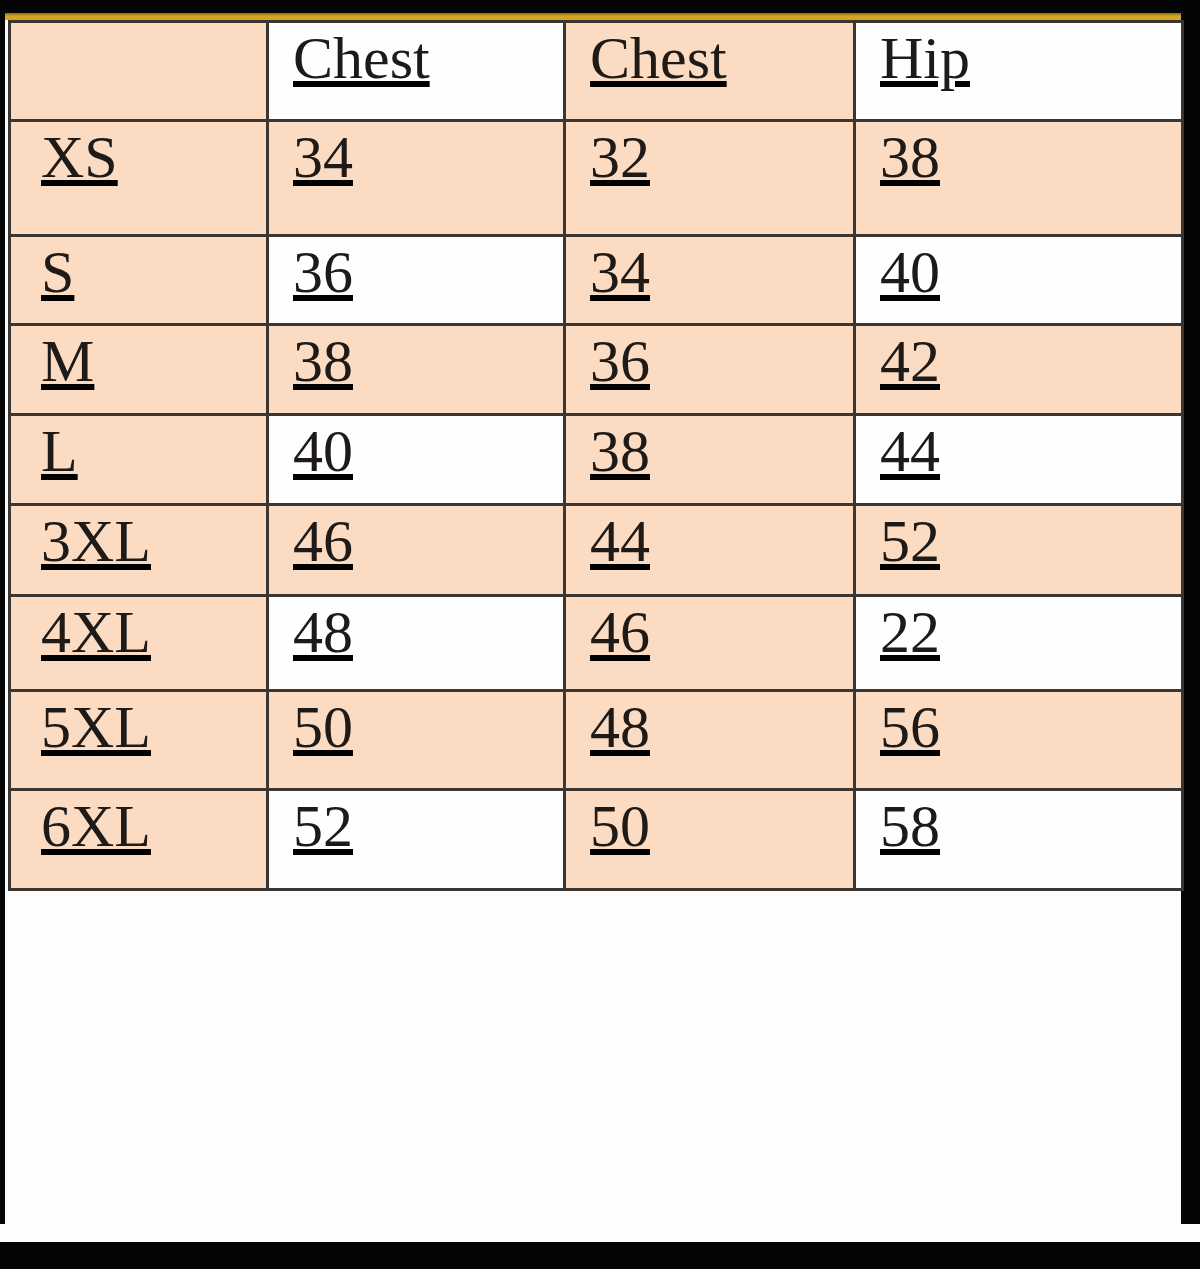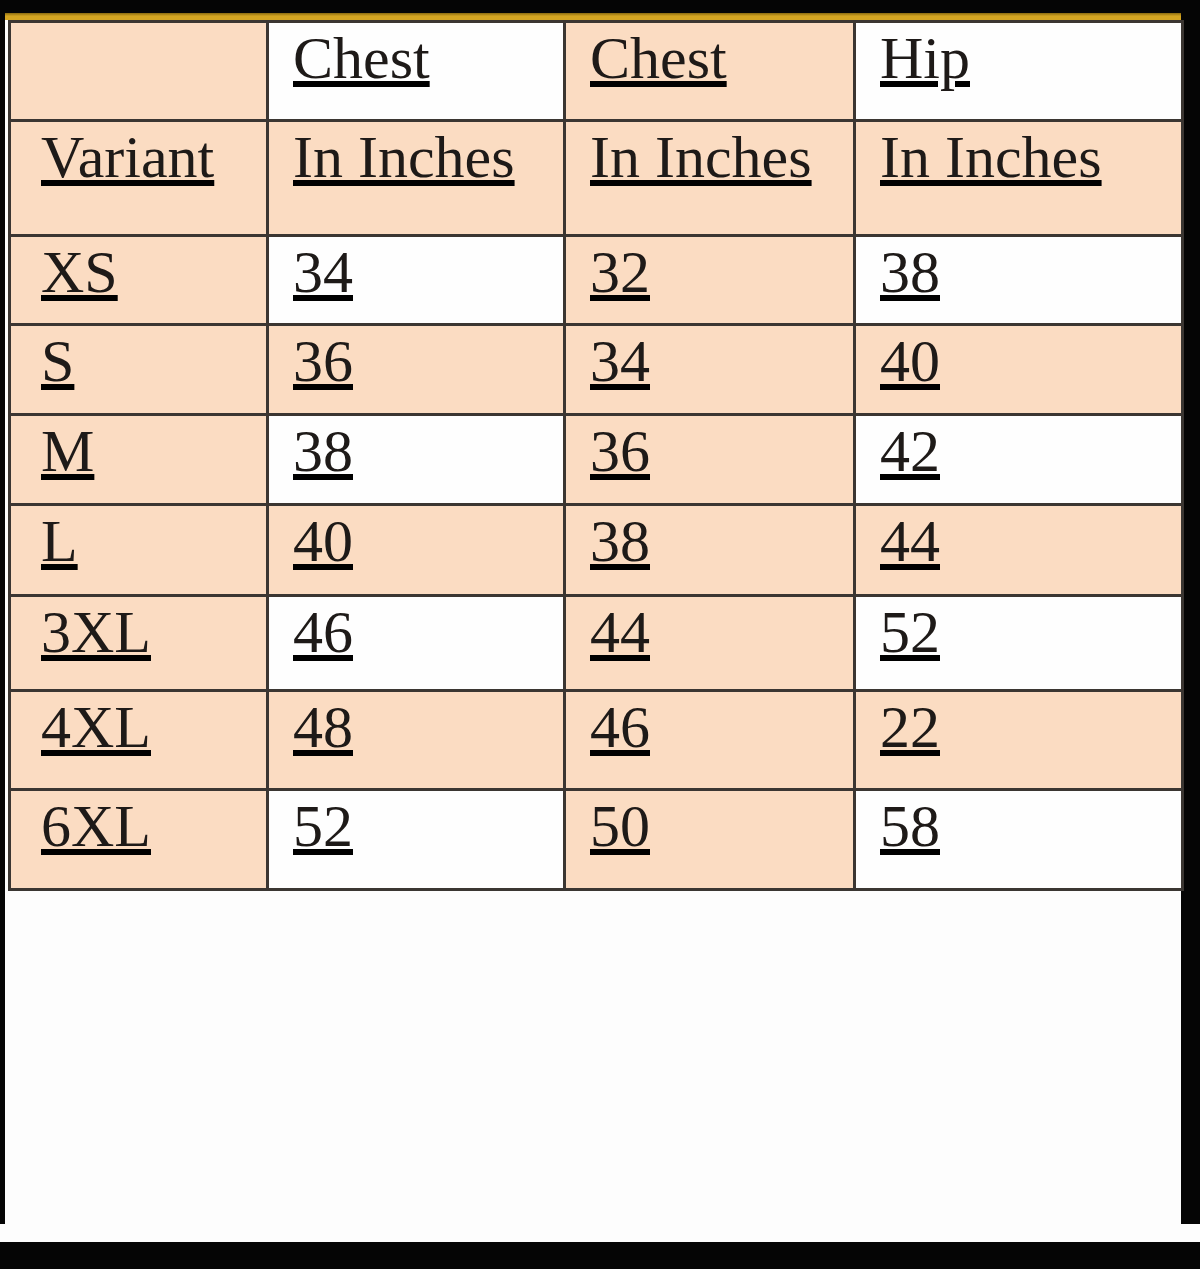--- a/index.html
+++ b/index.html
@@ -79,26 +79,20 @@
       <col style="width:328px">
     </colgroup>
     <tbody>
         <tr>
           <td></td>
           <td>Chest</td>
           <td>Chest</td>
           <td>Hip</td>
         </tr>
         <tr>
-          <td>Variant</td>
-          <td>In Inches</td>
-          <td>In Inches</td>
-          <td>In Inches</td>
-        </tr>
-        <tr>
           <td>XS</td>
           <td>34</td>
           <td>32</td>
           <td>38</td>
         </tr>
         <tr>
           <td>S</td>
           <td>36</td>
           <td>34</td>
           <td>40</td>
@@ -121,20 +115,26 @@
           <td>44</td>
           <td>52</td>
         </tr>
         <tr>
           <td>4XL</td>
           <td>48</td>
           <td>46</td>
           <td>22</td>
         </tr>
         <tr>
+          <td>5XL</td>
+          <td>50</td>
+          <td>48</td>
+          <td>56</td>
+        </tr>
+        <tr>
           <td>6XL</td>
           <td>52</td>
           <td>50</td>
           <td>58</td>
         </tr>
       </tbody>
   </table>
 </div>
 
 </body></html>

